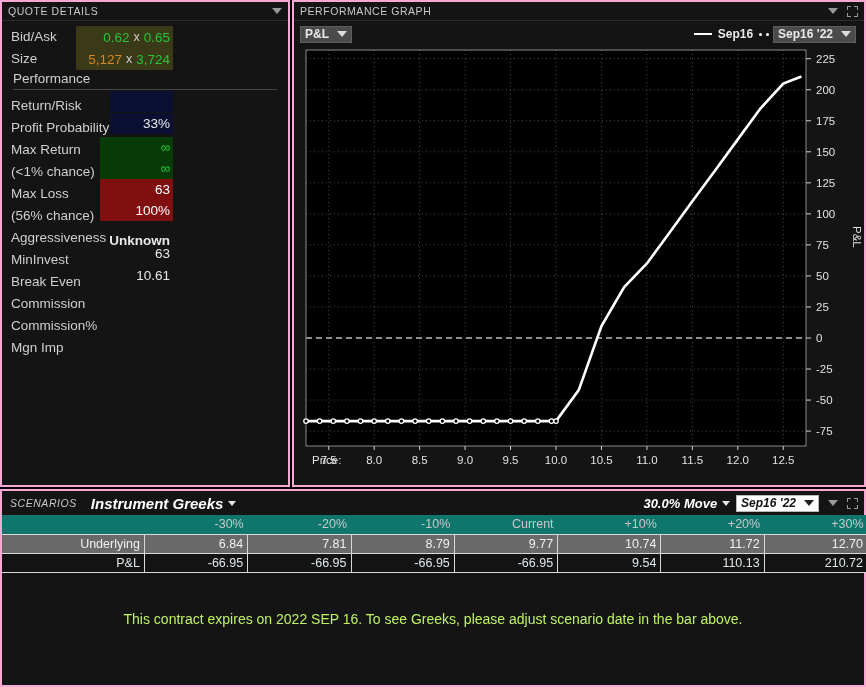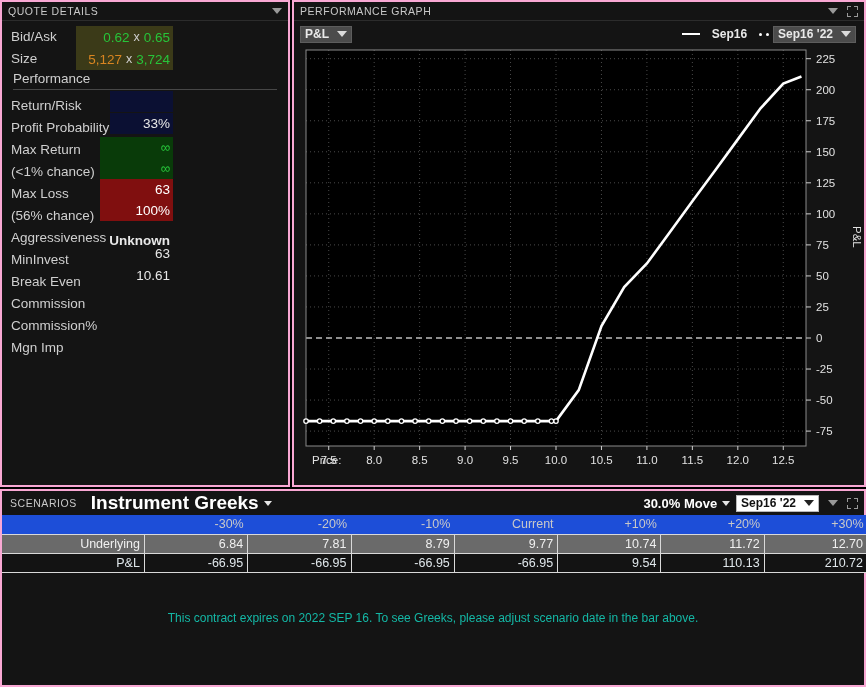--- a/index.html
+++ b/index.html
@@ -61,52 +61,52 @@
   .dd {
     background: #4b4b4b; color: #e9e9e9; font-size: 12px; font-weight: bold;
     height: 17px; display: inline-flex; align-items: center; padding: 0 4px;
     border: 1px solid #5d5d5d;
   }
   .dd .caret { width:0;height:0;border-left:5px solid transparent;
                border-right:5px solid transparent;border-top:6px solid #dcdcdc;
                margin-left: 8px; }
   .dd.light { background:#ffffff; color:#111; border-color:#b9b9b9; }
   .dd.light .caret { border-top-color:#222; }
-  .legend { display: flex; align-items: center; gap: 12px; color:#e9e9e9;
+  .legend { display: flex; align-items: center; gap: 6px; color:#e9e9e9;
             font-size: 12px; font-weight: bold; }
   .leg-line { width: 18px; height: 2px; background: #ffffff; display:inline-block; }
   .leg-dots { display:inline-flex; gap:4px; align-items:center; }
   .leg-dots b { width:3px;height:3px;border-radius:50%;background:#ffffff;display:block; }
   .plot-wrap { position: absolute; left: 0; top: 26px; right: 0; bottom: 0; }
 
   
   #scen { left: 0; top: 489px; width: 866px; height: 198px; }
-  .s-head { height: 24px; display: flex; align-items: center; padding: 0 6px 0 8px; }
+  .s-head { height: 24px; display: flex; align-items: center; padding: 0 6px 0 8px; font-style: italic; }
   .s-cap { font-size: 10.5px; letter-spacing:.55px; color:#c9c9c9; }
-  .s-greeks { font-size: 19px; font-weight: bold; color:#ffffff; margin-left: 14px;
+  .s-greeks { font-size: 15px; font-weight: bold; color:#ffffff; margin-left: 14px;
               display:inline-flex; align-items:center; }
   .s-greeks .caret { width:0;height:0;border-left:4px solid transparent;
                      border-right:4px solid transparent;border-top:5px solid #e6e6e6;
                      margin-left:5px; }
   .s-move { font-size: 13px; font-weight: bold; color:#ffffff;
             display:inline-flex; align-items:center; margin-right: 6px;}
   .s-move .caret { width:0;height:0;border-left:4px solid transparent;
                    border-right:4px solid transparent;border-top:5px solid #e6e6e6;
                    margin-left:5px; }
   table.scn { width: 866px; border-collapse: collapse; table-layout: fixed; }
   table.scn th, table.scn td {
     font-size: 12.5px; color: #dfe6ea; text-align: right; padding: 0 4px;
     height: 19px; font-weight: normal;
   }
   table.scn th.lbl, table.scn td.lbl { text-align: right; }
-  table.scn thead th { background: #1d4ed8; color:#c8c8c8; border: none; }
+  table.scn thead th { background: #0f766e; color:#c8c8c8; border: none; }
   tr.under td { background: #6a6a6a; color: #f0f0f0; border: 1px solid #d9d9d9; }
   tr.pl td { background: #131313; color: #dfe6ea; border: 1px solid #d9d9d9; }
   tr.under td.lbl, tr.pl td.lbl { border-left: none; }
-  .note { text-align: center; color: #14b8a6; font-size: 12px; padding-top: 38px; }
+  .note { text-align: center; color: #bef264; font-size: 14px; padding-top: 38px; }
 </style>
 </head>
 <body>
 
 <div class="app">
 
   <div class="panel" id="quote">
     <div class="panel-title">
       <span class="cap">QUOTE DETAILS</span>
       <span class="title-spacer"></span>

